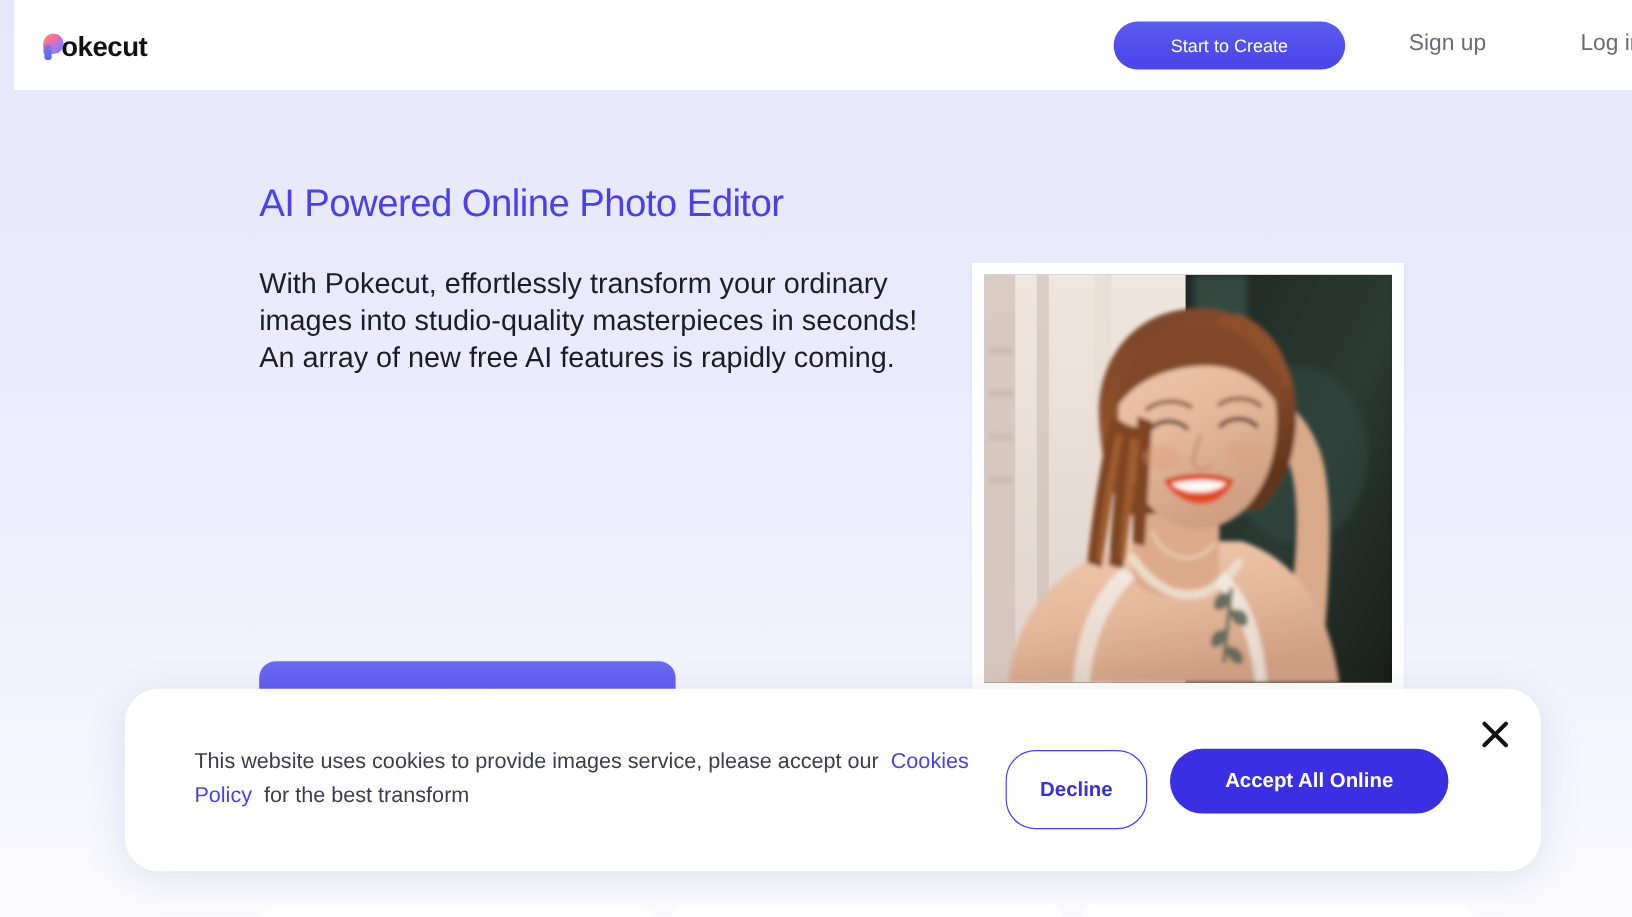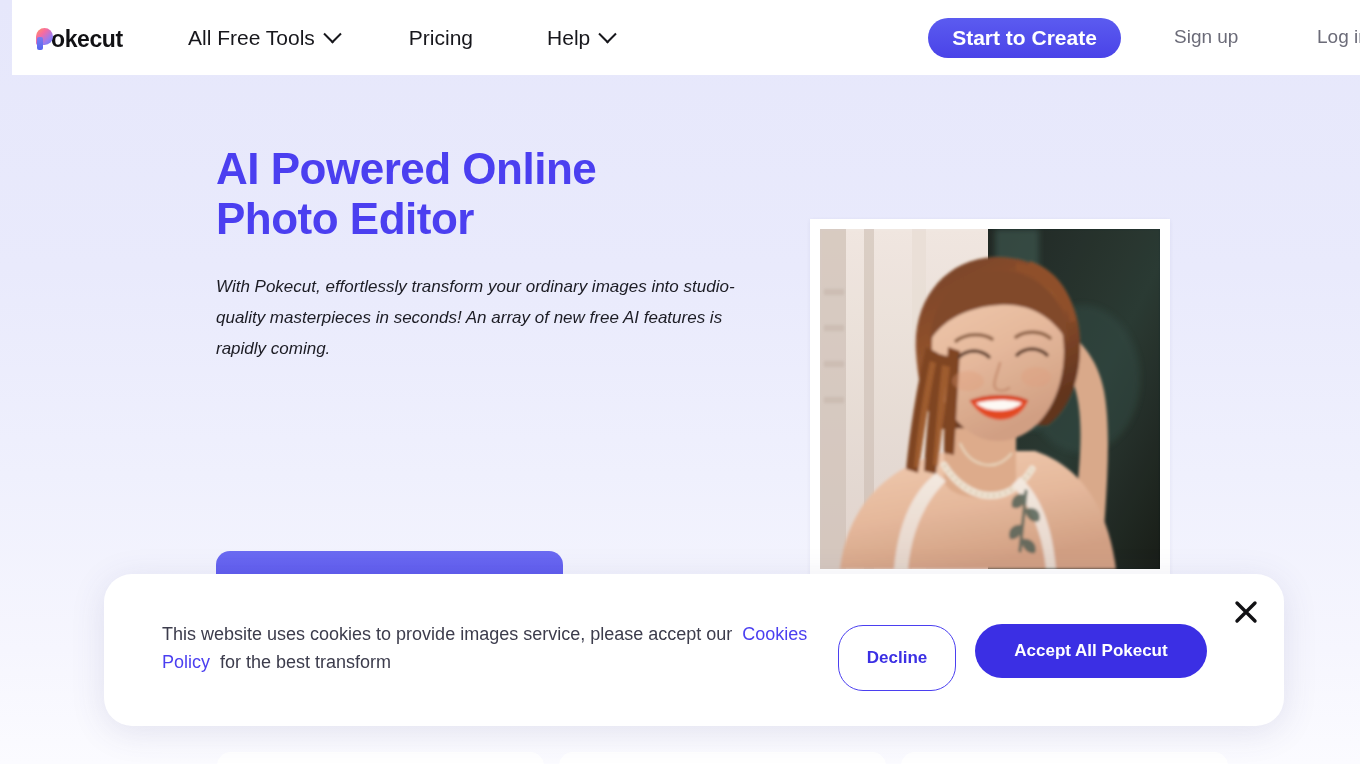--- a/index.html
+++ b/index.html
@@ -97,22 +97,22 @@
   .cta-header {
     position: absolute;
     left: 916px;
     top: 18px;
     width: 193px;
     height: 40px;
     border: none;
     border-radius: 20px;
     background: linear-gradient(180deg, #5b5bf0 0%, #4a43e8 100%);
     color: #ffffff;
-    font-size: 21px;
-    font-weight: 700;
+    font-size: 15px;
+    font-weight: 400;
     font-family: "Liberation Sans", sans-serif;
     cursor: pointer;
   }
 
   .auth-link {
     position: absolute;
     top: 26px;
     font-size: 19px;
     color: #6b6b78;
     cursor: pointer;
@@ -121,42 +121,41 @@
   .login  { left: 1265px; margin-left: 40px; }
 
   
   .hero-text {
     position: absolute;
     left: 216px;
     top: 144px;
     width: 570px;
   }
   .h1-blue {
-    font-size: 44px;
+    font-size: 32px;
     line-height: 50px;
-    font-weight: 700;
+    font-weight: 400;
     color: #4b3ff0;
     letter-spacing: -0.5px;
     max-width: 500px;
   }
   .h1-black {
     font-size: 40px;
     line-height: 50px;
     font-weight: 700;
     color: #0b0b10;
     letter-spacing: -0.5px;
     max-width: 380px;
   }
   .hero-desc {
     margin-top: 27px;
-    font-size: 17px;
+    font-size: 24px;
     line-height: 31px;
     color: #1c1c24;
     max-width: 552px;
-    font-style: italic;
   }
 
   .hero-cta {
     position: absolute;
     left: 216px;
     top: 551px;
     width: 347px;
     height: 58px;
     border: none;
     border-radius: 14px;
@@ -292,33 +291,20 @@
   <header class="header">
 
     <div class="logo">
       <span class="logo-mark">
         <span class="blob"></span>
         <span class="stem"></span>
       </span>
       <span class="logo-text">okecut</span>
     </div>
 
-    <nav class="nav">
-      <div class="nav-item nav-gap-1">
-        <span>All Free Tools</span>
-        <i class="chev"></i>
-      </div>
-      <div class="nav-item nav-gap-2">
-        <span>Pricing</span>
-      </div>
-      <div class="nav-item">
-        <span>Help</span>
-        <i class="chev"></i>
-      </div>
-    </nav>
 
     <button class="cta-header">Start to Create</button>
 
     <span class="auth-link signup">Sign up</span>
     <span class="auth-link login">Log in</span>
   </header>
 
   <section class="hero-text">
     <h1 class="h1-blue">AI Powered Online Photo Editor</h1>
     <p class="hero-desc">With Pokecut, effortlessly transform your ordinary images into studio-quality masterpieces in seconds! An array of new free AI features is rapidly coming.</p>
@@ -461,21 +447,21 @@
 
   <div class="cookie">
     <p class="cookie-text">
       <span>This website uses cookies to provide images service, please accept our</span>
       <span class="cookie-link">Cookies Policy</span>
       <span>for the best transform</span>
     </p>
   </div>
 
   <button class="btn-decline">Decline</button>
-  <button class="btn-accept">Accept All Pokecut</button>
+  <button class="btn-accept">Accept All Online</button>
 
   <button class="cookie-close">
     <svg width="28" height="28" viewBox="0 0 28 28">
       <path d="M5 5 L23 23 M23 5 L5 23" stroke="#111114" stroke-width="3.4" stroke-linecap="round"></path>
     </svg>
   </button>
 
 </div>
 
 </body></html>

